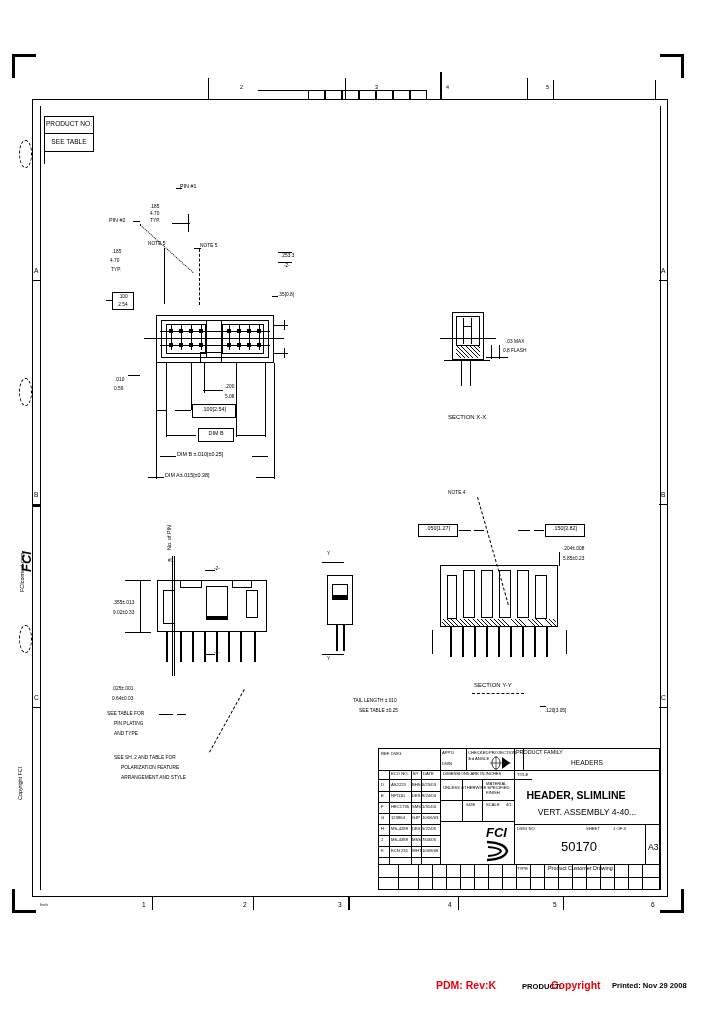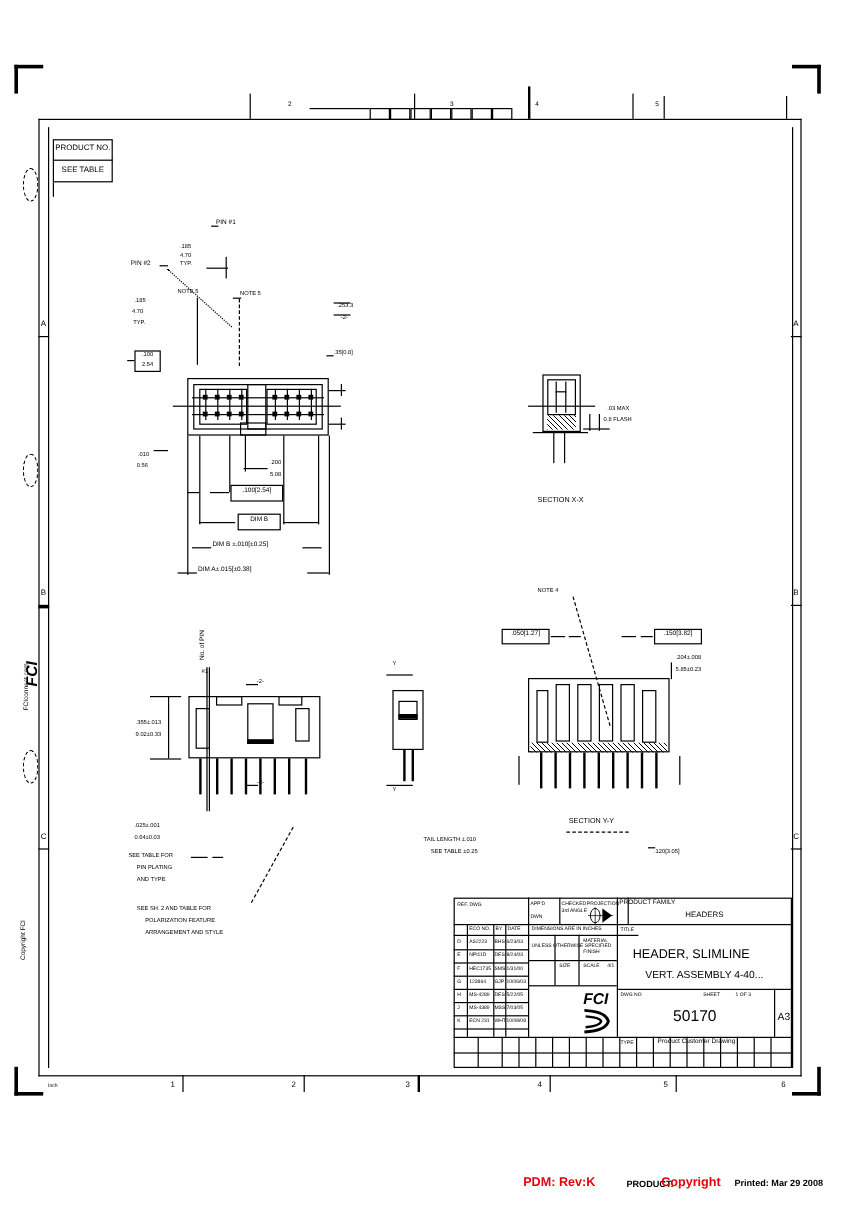--- a/index.html
+++ b/index.html
@@ -367,21 +367,21 @@
   <svg class="abs" style="left:488px;top:756px;" width="24" height="14" viewBox="0 0 24 14">
     <ellipse cx="8" cy="7" rx="4" ry="6" fill="none" stroke="#000" stroke-width="0.8"></ellipse>
     <path d="M14 1 L22 7 L14 13 Z" fill="#000"></path>
     <line x1="2" y1="7" x2="23" y2="7" stroke="#000" stroke-width="0.6"></line>
     <line x1="8" y1="0" x2="8" y2="14" stroke="#000" stroke-width="0.6"></line>
   </svg>
 
   <div class="txt t5 ctr" style="left:516px;top:750px;">PRODUCT FAMILY</div>
   <div class="txt t6 ctr" style="left:514px;top:760px;width:146px;">HEADERS</div>
   <div class="txt t4" style="left:517px;top:773px;">TITLE</div>
-  <div class="txt t10 ctr" style="left:514px;top:790px;width:124px;">HEADER, SLIMLINE</div>
+  <div class="txt t10 ctr" style="left:514px;top:790px;width:124px;font-weight:bold;">HEADER, SLIMLINE</div>
   <div class="txt t8 ctr" style="left:514px;top:808px;width:146px;">VERT. ASSEMBLY 4-40...</div>
 
   <div class="txt t4" style="left:517px;top:827px;">DWG NO</div>
   <div class="txt t4" style="left:586px;top:827px;">SHEET</div>
   <div class="txt t4" style="left:613px;top:827px;">1 OF 3</div>
   <div class="txt t13 ctr" style="left:514px;top:840px;width:130px;">50170</div>
   <div class="ln" style="left:645px;top:824px;width:0.8px;height:40px;"></div>
   <div class="txt t8" style="left:648px;top:843px;">A3</div>
   <div class="ln" style="left:514px;top:824px;width:146px;height:0.8px;"></div>
 
@@ -472,15 +472,15 @@
   <div class="ln" style="left:572px;top:864px;width:0.8px;height:26px;"></div>
   <div class="ln" style="left:586px;top:864px;width:0.8px;height:26px;"></div>
   <div class="ln" style="left:600px;top:864px;width:0.8px;height:26px;"></div>
   <div class="ln" style="left:614px;top:864px;width:0.8px;height:26px;"></div>
   <div class="ln" style="left:628px;top:864px;width:0.8px;height:26px;"></div>
   <div class="ln" style="left:642px;top:864px;width:0.8px;height:26px;"></div>
 
   <div class="txt t10 foot red" style="left:436px;top:980px;">PDM: Rev:K</div>
   <div class="txt t7 foot" style="left:522px;top:983px;">PRODUCT:</div>
   <div class="txt t10 foot red" style="left:551px;top:980px;">Copyright</div>
-  <div class="txt t7 foot" style="left:612px;top:982px;">Printed: Mar 29 2008</div>
+  <div class="txt t7 foot" style="left:612px;top:982px;">Printed: Nov 29 2008</div>
 
 </div>
 
 </body></html>

